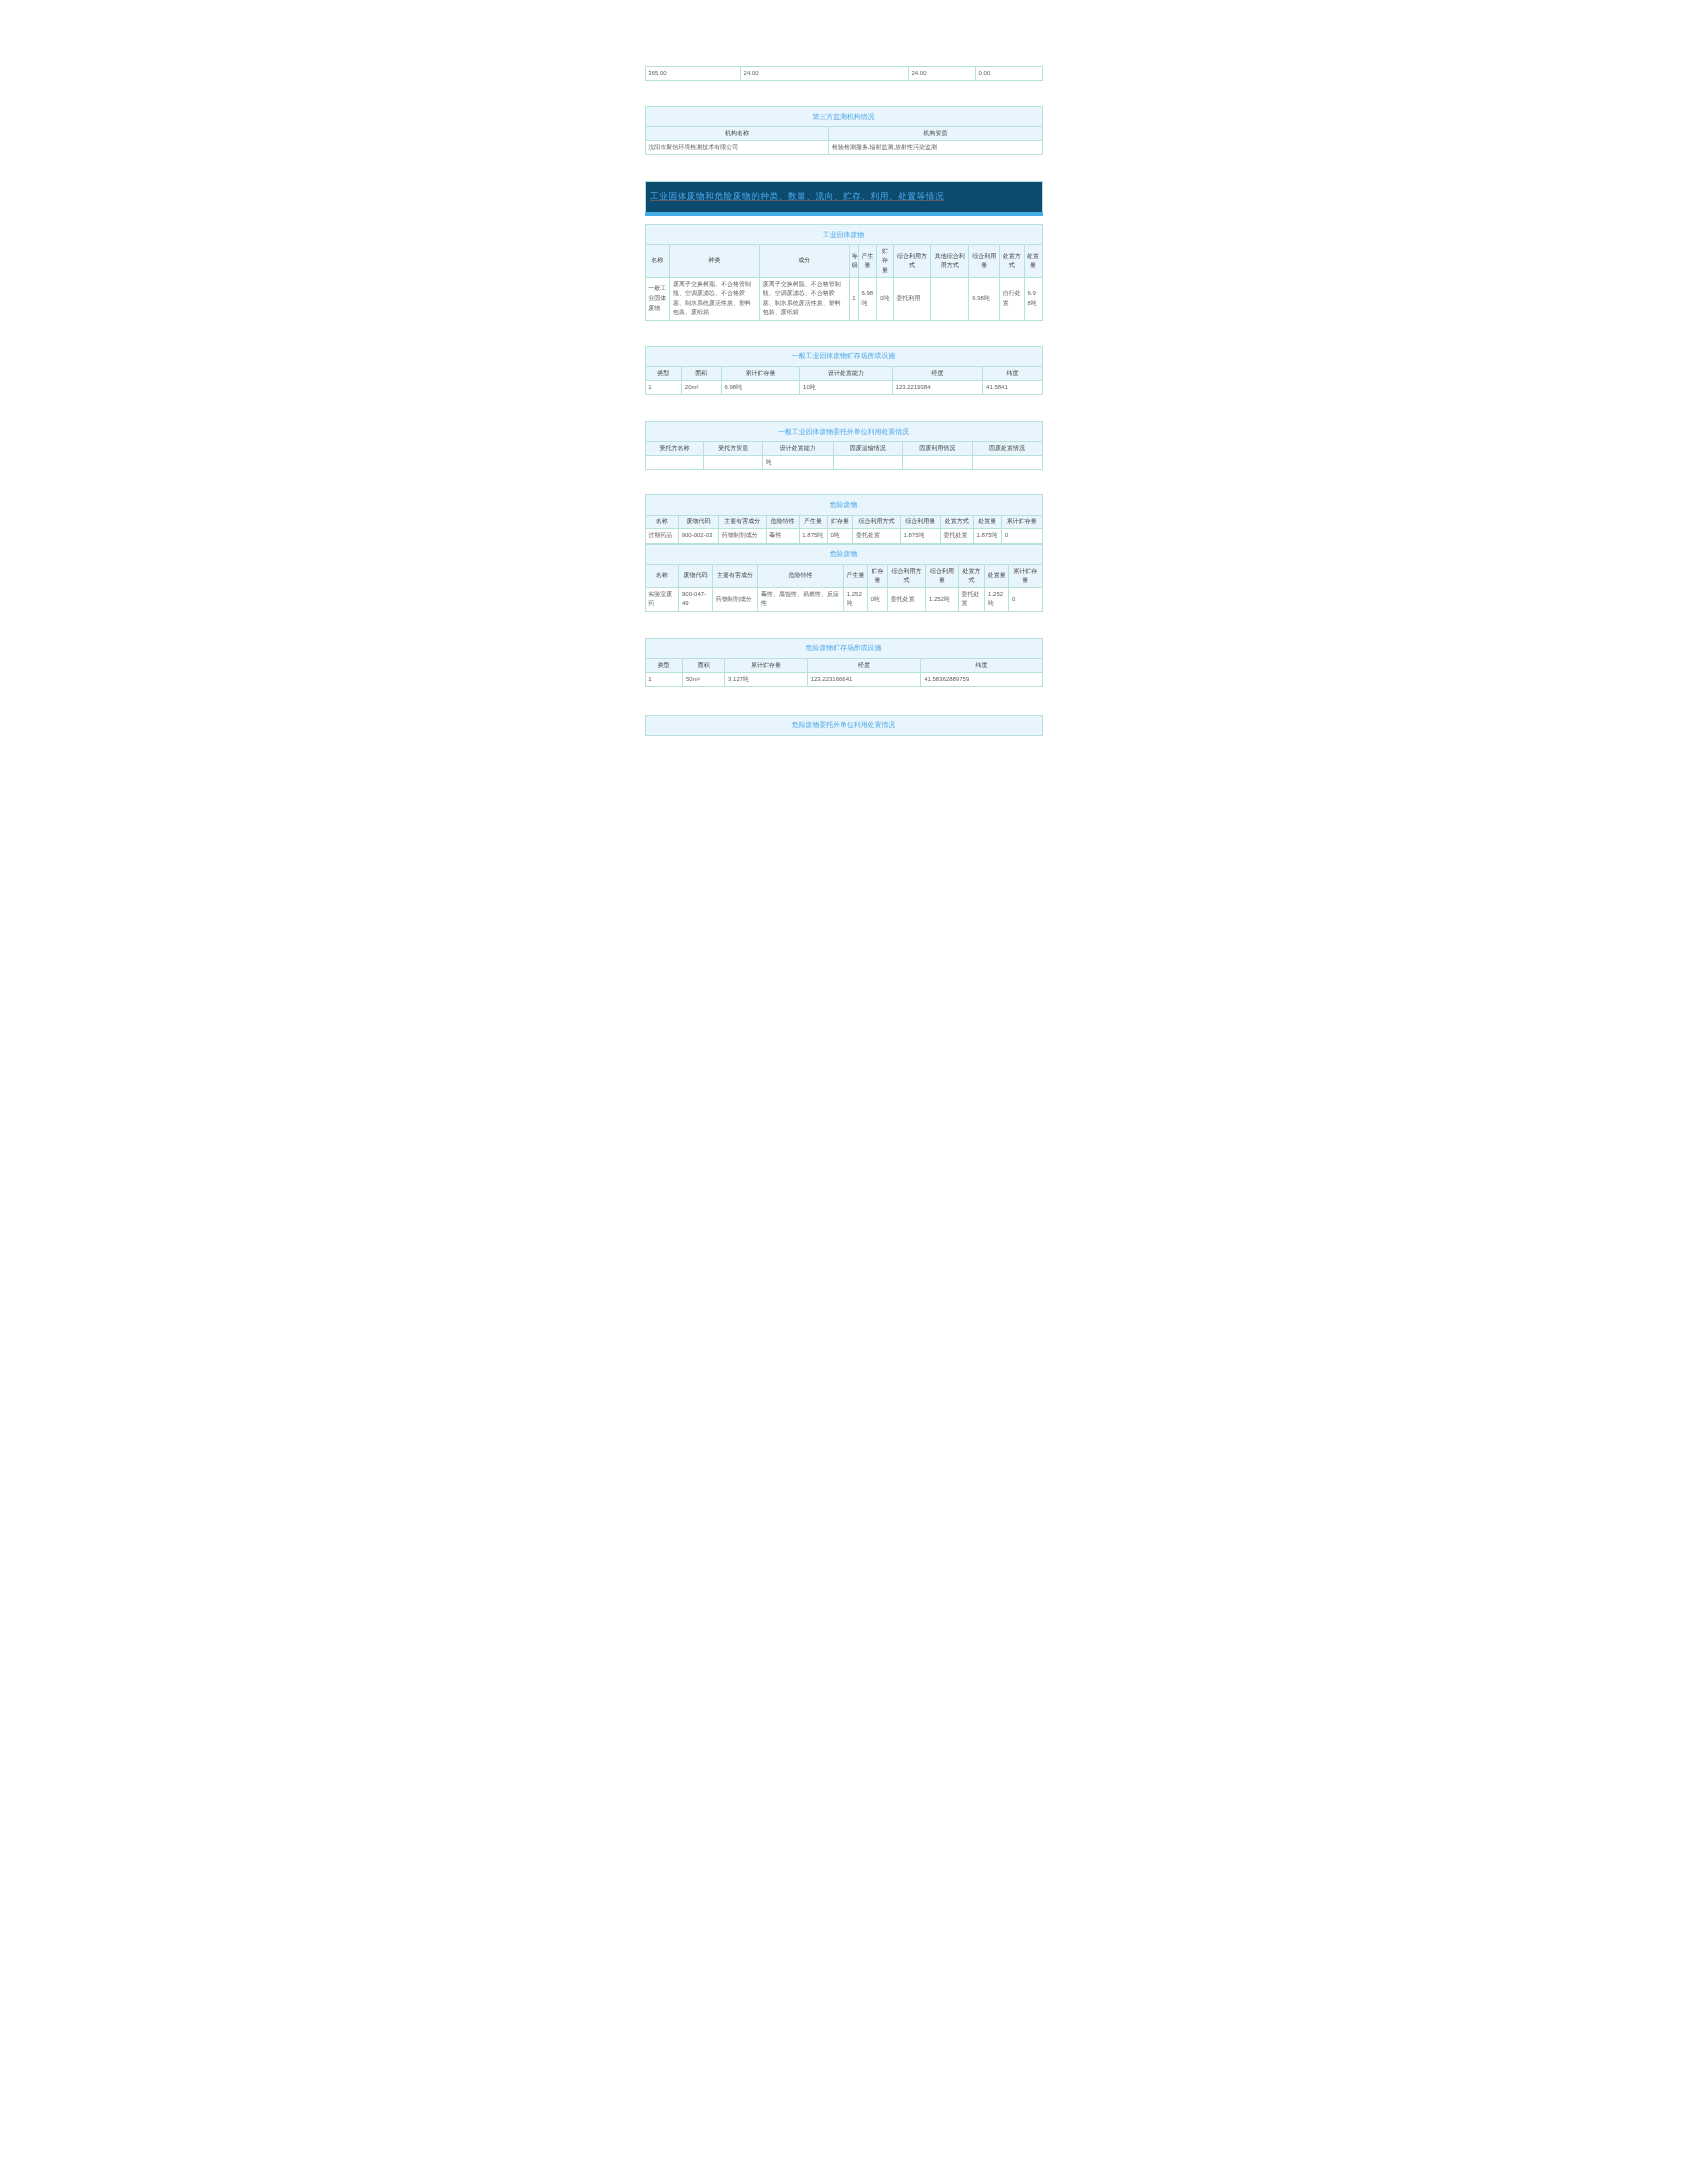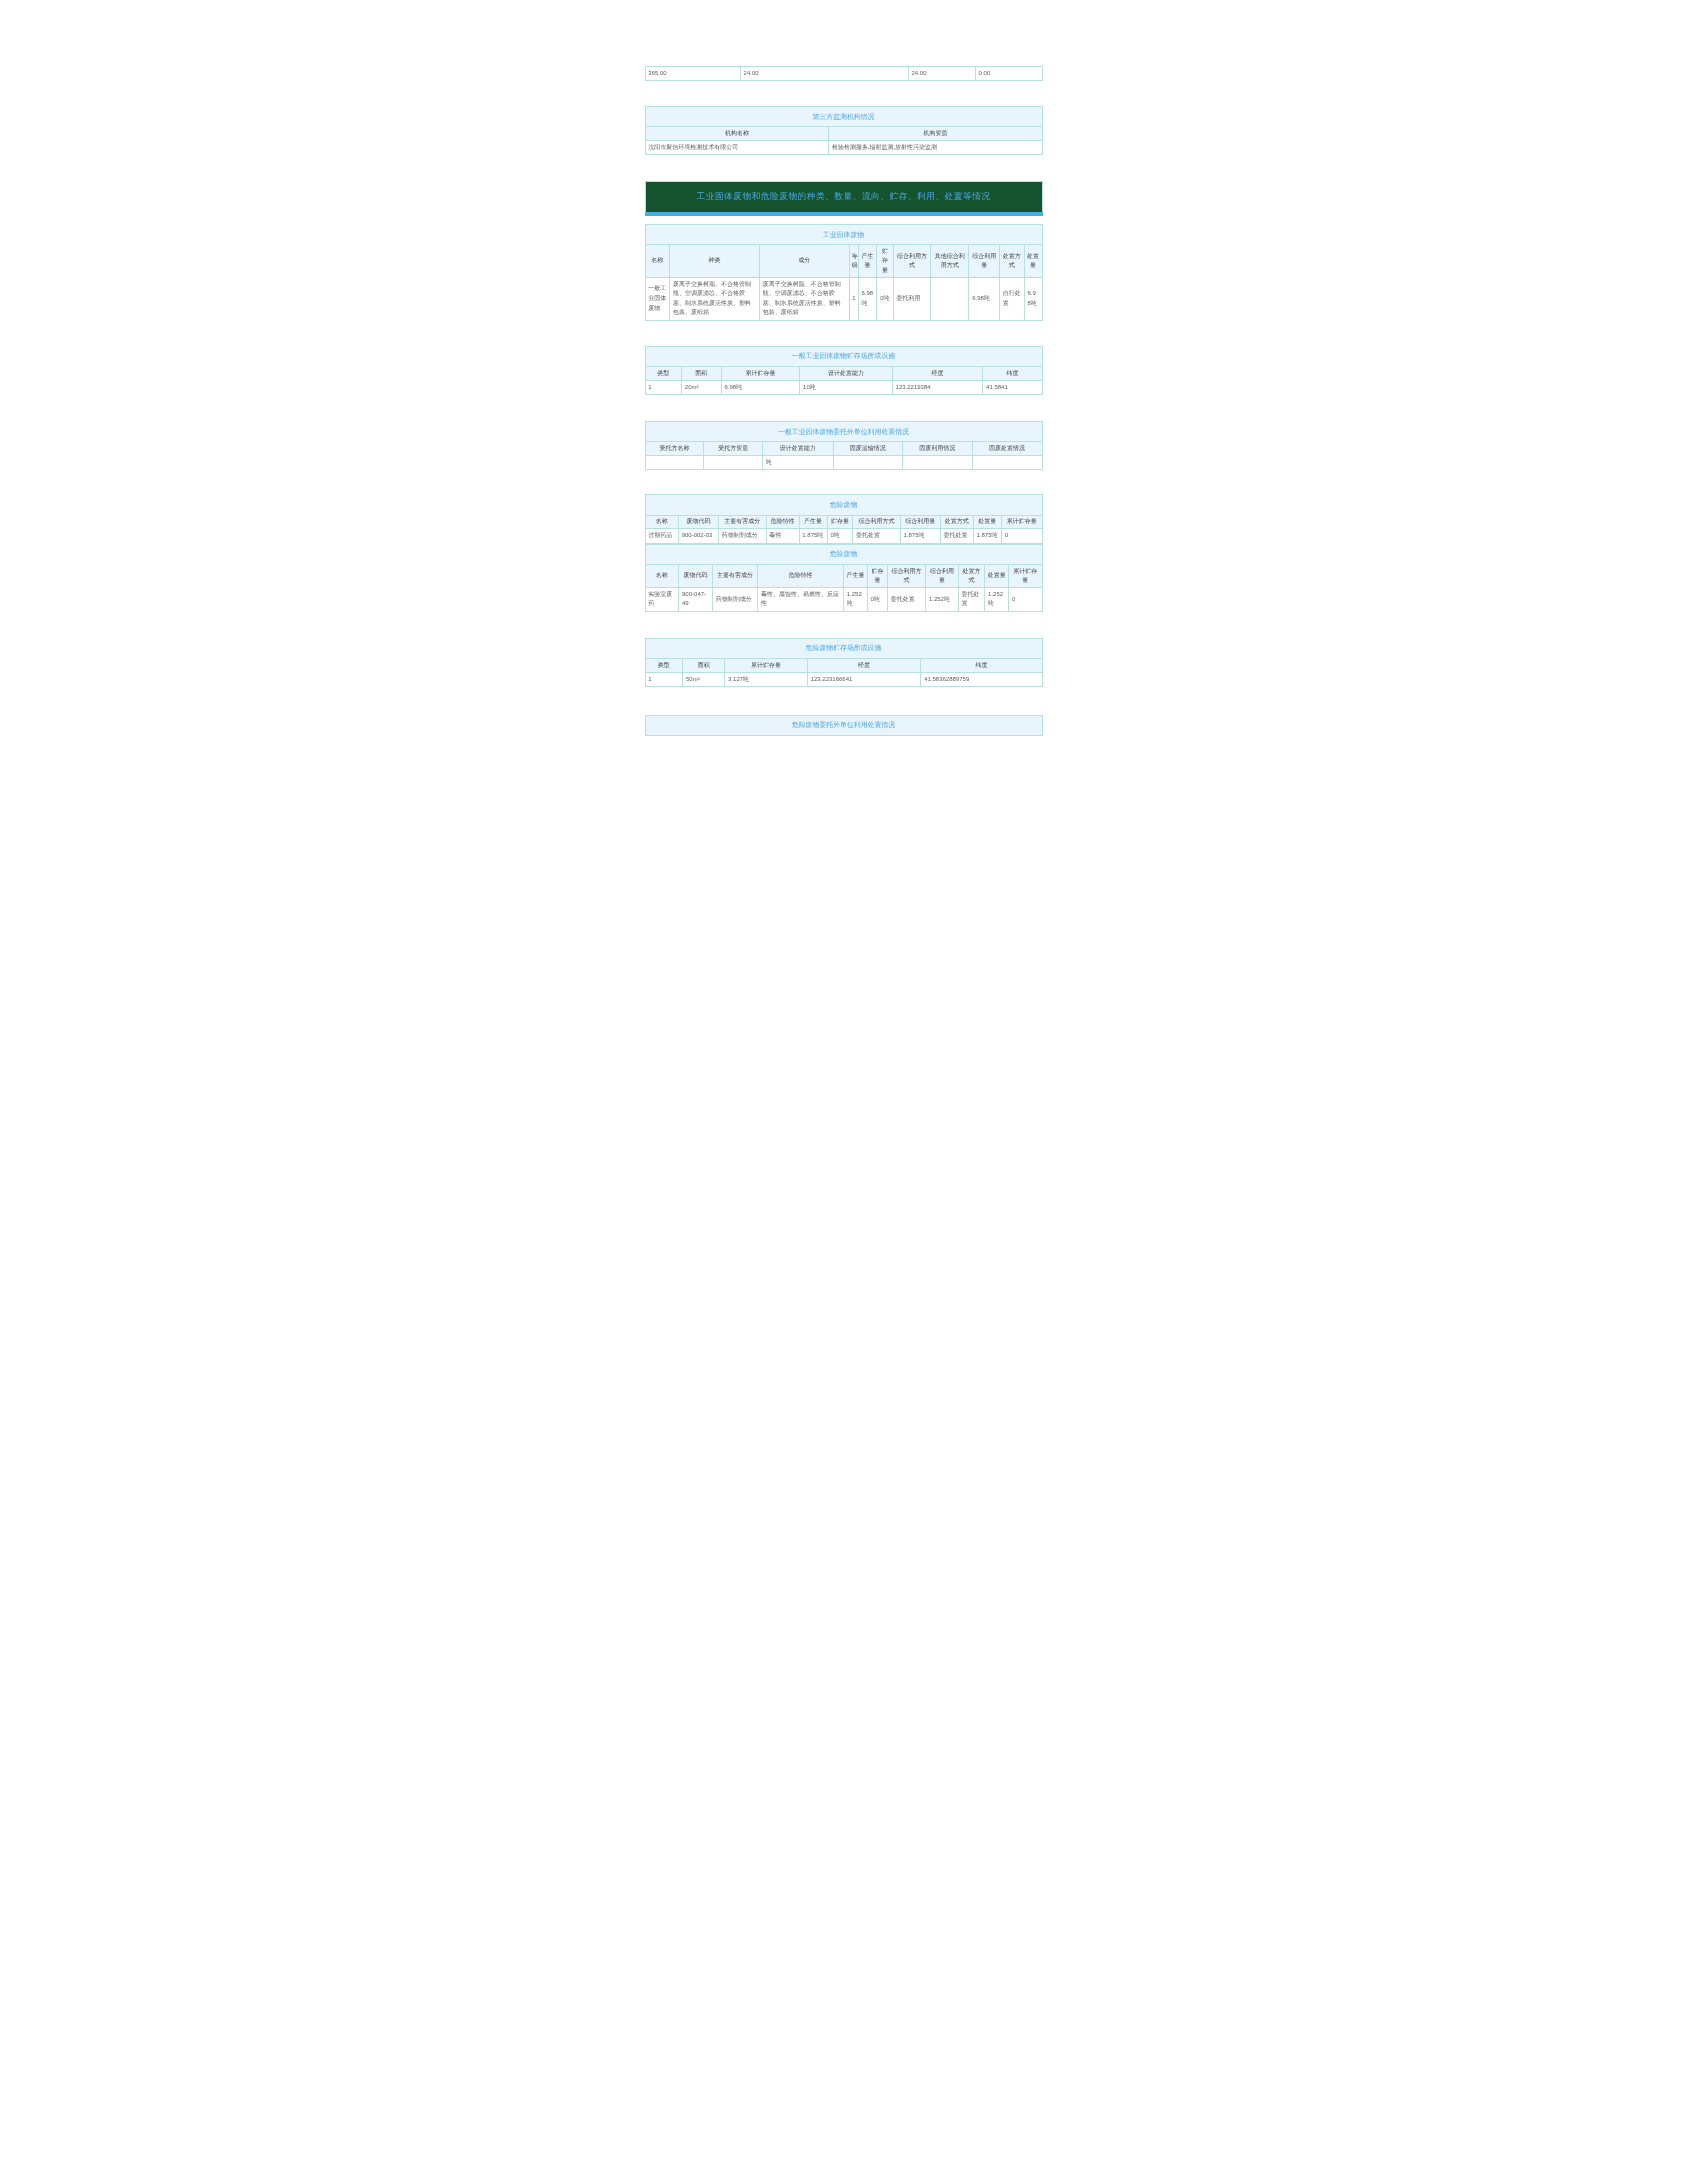--- a/index.html
+++ b/index.html
@@ -72,24 +72,25 @@
   
   .gap54{margin-top:25px;}
   .gap56{margin-top:26px;}
   .gap52{margin-top:24px;}
   .gap57{margin-top:26px;}
   .gap60{margin-top:27.6px;}
   
   .main-header{
     border:0.9px solid #b7e1dc;
     border-bottom:none;
-    background:#14532d;
-    text-align:center;
+    background:#0c4a6e;
+    text-align:left;
     padding:8.7px 4.6px 9.2px 4.6px;
     box-sizing:border-box;
+    text-decoration:underline;
   }
   .main-header .main-title{
     font-family:"Liberation Serif","DejaVu Serif",serif;
     font-size:8.7px;
     color:#4ba7e9;
     letter-spacing:0.5px;
   }
   .blue-bar{
     height:3.2px;
     background:#45aee6;

